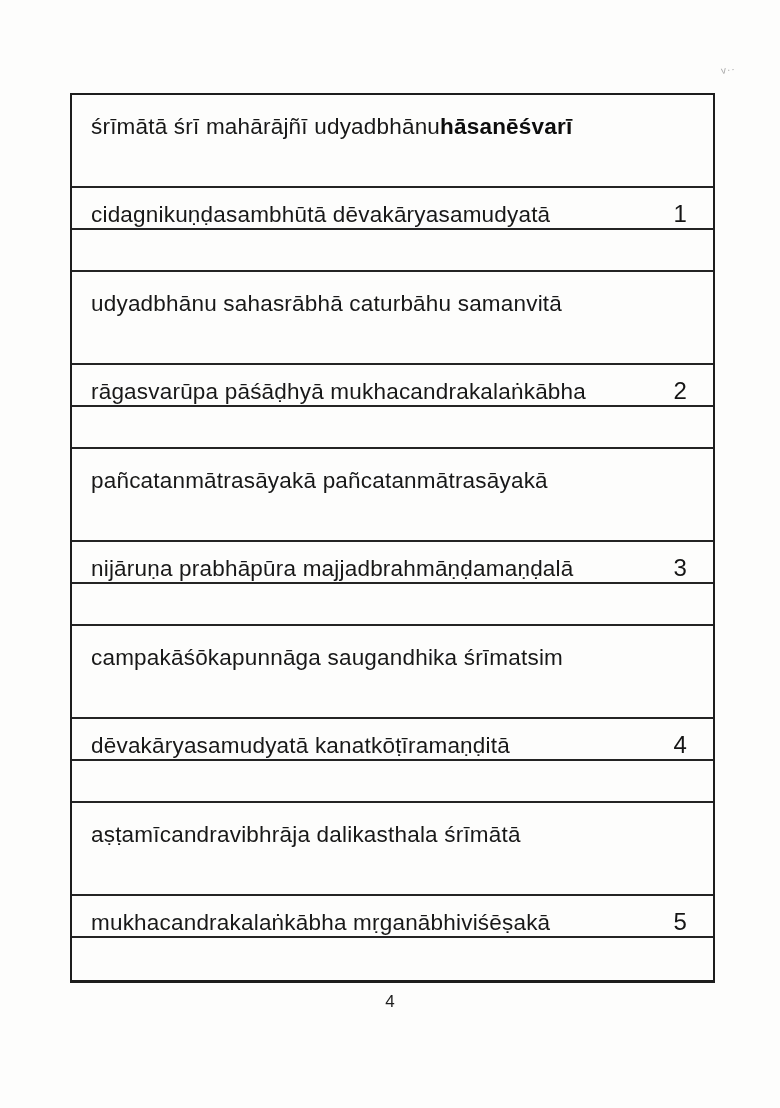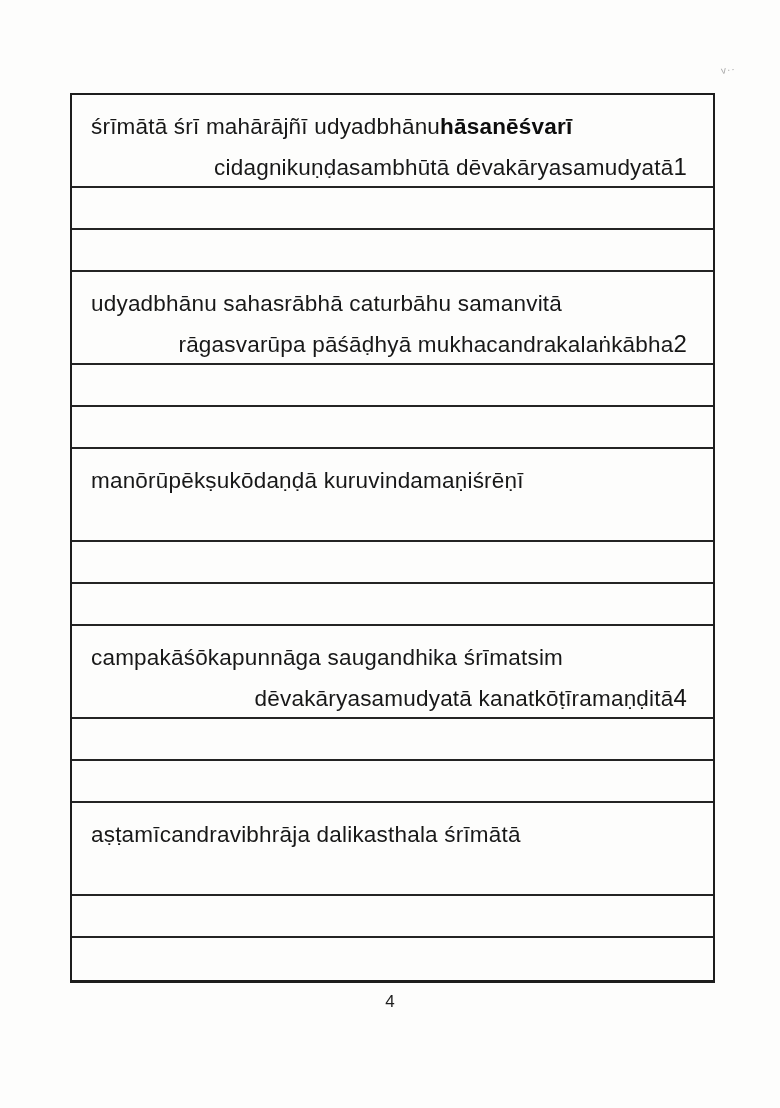--- a/index.html
+++ b/index.html
@@ -48,22 +48,23 @@
     white-space: nowrap;
     letter-spacing: 0.2px;
   }
   .vline1 .bold-seg {
     font-weight: 700;
     color: #0d0d0d;
     margin-top: 36px;
   }
   .vline2 {
     display: flex;
-    justify-content: flex-end;
+    justify-content: space-between;
     align-items: baseline;
+    margin-top: 47px;
   }
   .vnum {
     font-size: 24px;
     color: #151515;
     margin-right: 8px;
   }
   .page-number {
     position: absolute;
     left: 0; right: 0;
     top: 992px;
@@ -95,37 +96,45 @@
       <div class="vline1">udyadbhānu sahasrābhā caturbāhu samanvitā</div>
       <div class="vline2">
         <span>rāgasvarūpa pāśāḍhyā mukhacandrakalaṅkābha</span>
         <span class="vnum">2</span>
       </div>
     </div>
     <div class="row empty-row"></div>
     <div class="row empty-row"></div>
 
     <div class="row verse-row">
-      <div class="vline1">manōrūpēkṣukōdaṇḍā kuruvindamaṇiśrēṇī</div>
+      <div class="vline1">pañcatanmātrasāyakā pañcatanmātrasāyakā</div>
+      <div class="vline2">
+        <span>nijāruṇa prabhāpūra majjadbrahmāṇḍamaṇḍalā</span>
+        <span class="vnum">3</span>
+      </div>
     </div>
     <div class="row empty-row"></div>
     <div class="row empty-row"></div>
 
     <div class="row verse-row">
       <div class="vline1">campakāśōkapunnāga saugandhika śrīmatsim</div>
       <div class="vline2">
         <span>dēvakāryasamudyatā kanatkōṭīramaṇḍitā</span>
         <span class="vnum">4</span>
       </div>
     </div>
     <div class="row empty-row"></div>
     <div class="row empty-row"></div>
 
     <div class="row verse-row">
       <div class="vline1">aṣṭamīcandravibhrāja dalikasthala śrīmātā</div>
+      <div class="vline2">
+        <span>mukhacandrakalaṅkābha mṛganābhiviśēṣakā</span>
+        <span class="vnum">5</span>
+      </div>
     </div>
     <div class="row empty-row"></div>
     <div class="row empty-row"></div>
 
   </div>
 
   <div class="page-number">4</div>
 
 </div>
 

